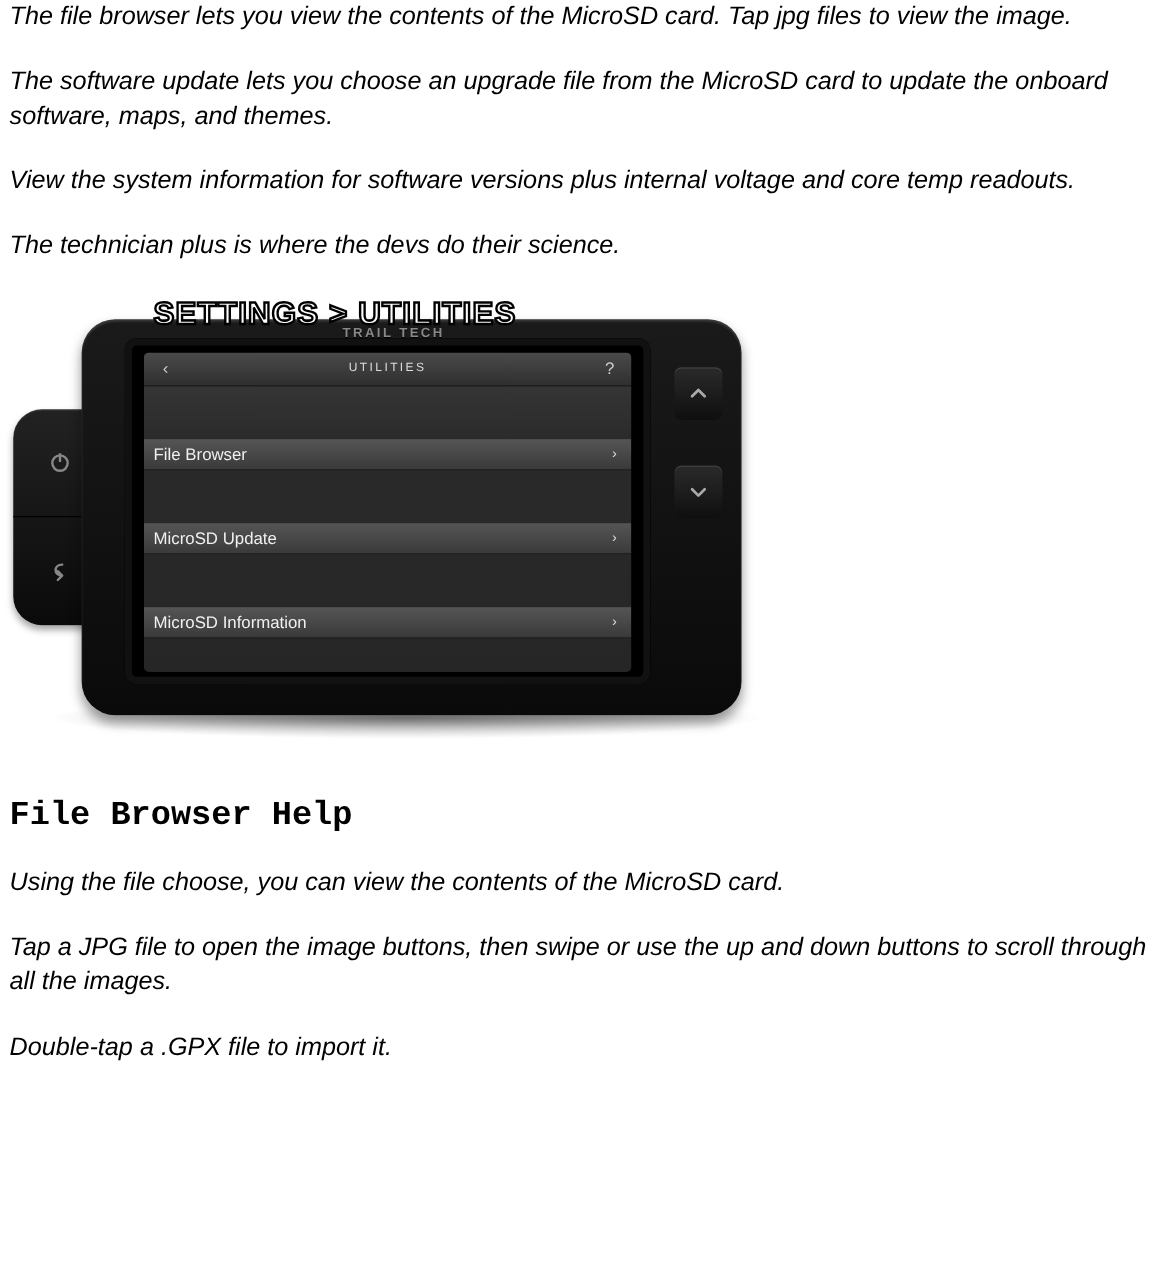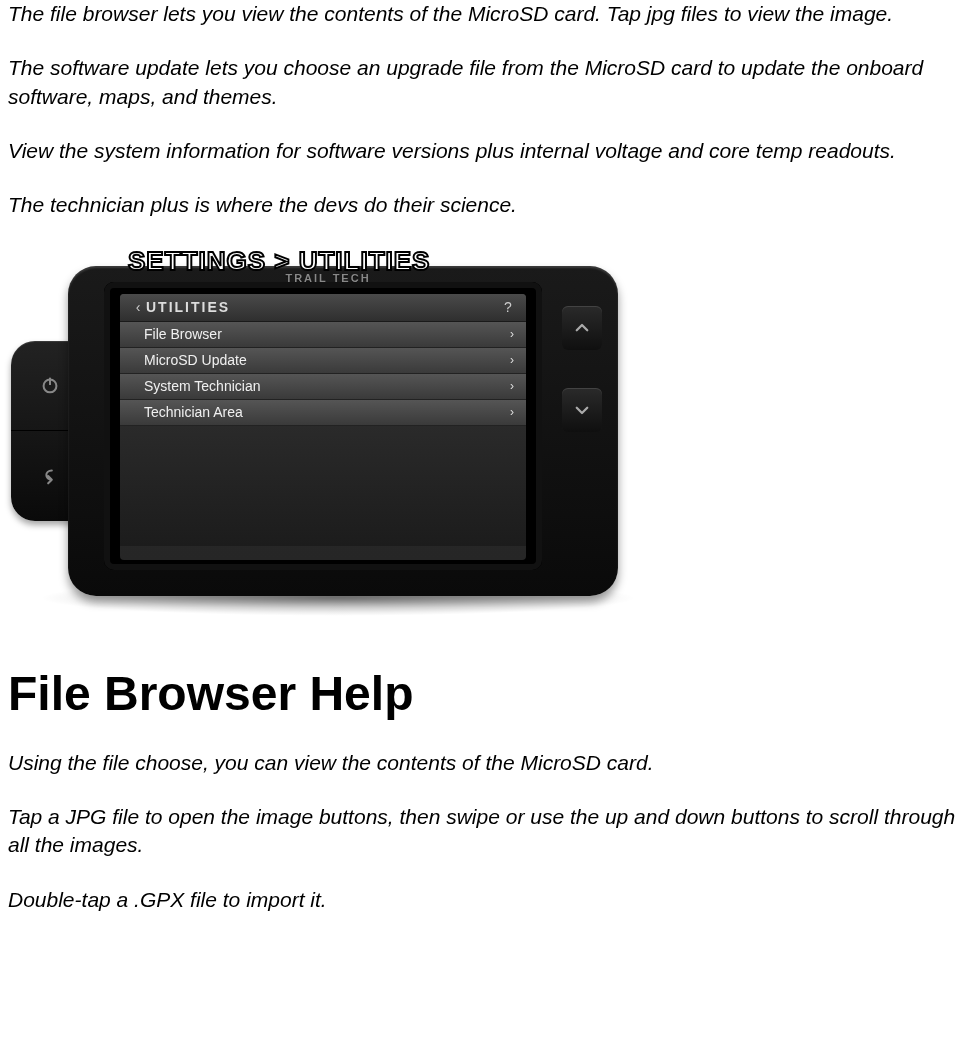--- a/index.html
+++ b/index.html
@@ -84,32 +84,33 @@
     .header-bar {
       height: 28px;
       display: flex;
       align-items: center;
       justify-content: space-between;
       padding: 0 10px;
       background: linear-gradient(#4a4a4a, #2f2f2f);
       border-bottom: 1px solid #1a1a1a;
       font-size: 13px;
     }
-    .header-title { flex: 1; letter-spacing: 2px; font-size: 14px; font-weight: 700; color: #ddd;}
+    .header-title { flex: 1; text-align: center; letter-spacing: 2px; font-size: 10px; font-weight: 400; color: #ddd;}
     .header-nav { color: #ccc; font-size: 14px; width: 16px; text-align: center; }
     .list-row {
       height: 26px;
       display: flex;
       align-items: center;
       justify-content: space-between;
-      padding: 0 12px 0 24px;
+      padding: 0 12px 0 8px;
       background: linear-gradient(#555, #3a3a3a);
       border-bottom: 1px solid #222;
       font-size: 14px;
       color: #f0f0f0;
+      margin-top: 44px;
     }
     .list-label { }
     .list-arrow { color: #ddd; font-size: 12px; }
     .filler { height: 120px; background: linear-gradient(#2a2a2a, #1c1c1c); }
     .side-buttons {
       position: absolute;
       right: 46px;
       top: 60px;
       display: flex;
       flex-direction: column;
@@ -143,22 +144,22 @@
       flex: 1;
       display: flex;
       align-items: center;
       justify-content: center;
       color: #888;
       border-bottom: 1px solid #000;
     }
     .left-btn:last-child { border-bottom: none; }
     .left-btn svg { width: 22px; height: 22px; }
     h2.section-heading {
-      font-family: Liberation Sans, sans-serif;
-      font-size: 48px;
+      font-family: Liberation Mono, monospace;
+      font-size: 28px;
       font-weight: 700;
       margin: 46px 0 22px 0;
     }
     .shadow-oval {
       position: absolute;
       bottom: 0px;
       left: 30px;
       right: 10px;
       height: 36px;
       background: radial-gradient(ellipse at center, rgba(0,0,0,0.35) 0%, rgba(0,0,0,0) 70%);
@@ -201,21 +202,21 @@
       </div>
       <div class="list-row">
         <span class="list-label">File Browser</span>
         <span class="list-arrow">›</span>
       </div>
       <div class="list-row">
         <span class="list-label">MicroSD Update</span>
         <span class="list-arrow">›</span>
       </div>
       <div class="list-row">
-        <span class="list-label">System Technician</span>
+        <span class="list-label">MicroSD Information</span>
         <span class="list-arrow">›</span>
       </div>
       <div class="list-row">
         <span class="list-label">Technician Area</span>
         <span class="list-arrow">›</span>
       </div>
       <div class="filler"></div>
     </div>
     <div class="side-buttons">
       <div class="side-btn">

